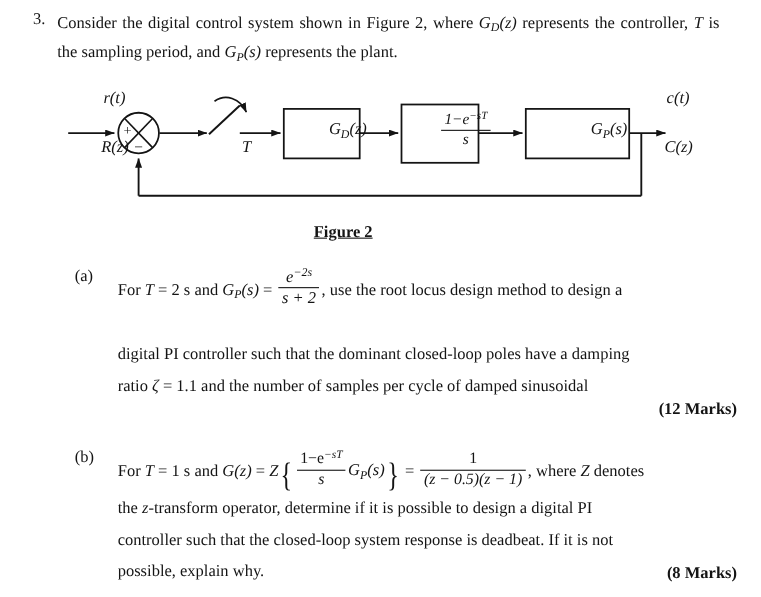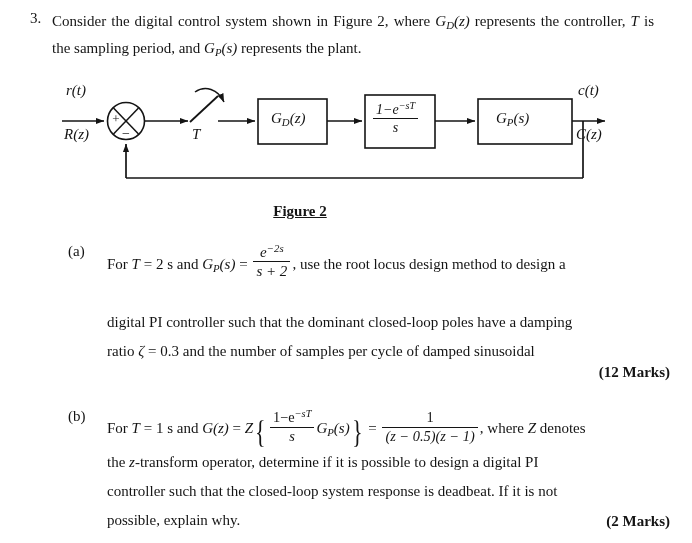--- a/index.html
+++ b/index.html
@@ -107,26 +107,28 @@
   }
   .figcap {
     position: absolute;
     top: 203px;
     left: 0;
     width: 600px;
     text-align: center;
     font-size: 15px;
     font-weight: bold;
     text-decoration: underline;
+    padding-left: 12px;
   }
   .dlabel {
     position: absolute;
     font-size: 15px;
     font-style: italic;
     white-space: nowrap;
+    margin-left: 28px;
   }
 </style>
 </head>
 <body>
 
 <div class="page">
 
   <div class="qnum">3.</div>
   <div class="qbody"><span>Consider the digital control system shown in Figure 2, where </span><span class="math"><i class="v">G</i><span class="sub">D</span><span>(z)</span></span><span> represents the controller, </span><i class="v">T</i><span> is the sampling period, and </span><span class="math"><i class="v">G</i><span class="sub">P</span><span>(s)</span></span><span> represents the plant.</span></div>
 
@@ -180,44 +182,44 @@
 
     <div class="dlabel" style="left:271px; top:32px; font-size:15px;"><i class="v">G</i><span class="sub">D</span><span>(z)</span></div>
 
     <div class="dlabel" style="left:371px; top:23px; font-size:14px;">
       <span class="frac">
         <span class="num"><span>1−e</span><span class="sup">−sT</span></span>
         <span class="den">s</span>
       </span>
     </div>
 
-    <div class="dlabel" style="left:496px; top:32px; font-size:15px;"><i class="v">G</i><span class="sub">P</span><span>(s)</span></div>
+    <div class="dlabel" style="left:509px; top:32px; font-size:15px;"><i class="v">G</i><span class="sub">P</span><span>(s)</span></div>
 
     <div class="dlabel" style="left:578px; top:4px;">c(t)</div>
     <div class="dlabel" style="left:576px; top:48px;">C(z)</div>
   </div>
 
   <div class="figcap">Figure 2</div>
 
   <div class="plabel" style="left:68px; top:243px;">(a)</div>
 
   <div class="ptext" style="left:107px; top:243px; width:563px; line-height:23px;"><span>For </span><i class="v">T</i><span> = 2 s</span><span> and </span><span class="math"><i class="v">G</i><span class="sub">P</span><span>(s)</span></span><span> = </span><span class="frac"><span class="num"><i class="v">e</i><span class="sup">−2s</span></span><span class="den"><i class="v">s + 2</i></span></span><span>, use the root locus design method to design a</span></div>
 
   <div class="ptext" style="left:107px; top:296px; width:563px;margin-top:12px;">
     <div>digital PI controller such that the dominant closed-loop poles have a damping</div>
-    <div><span>ratio </span><i class="v">ζ</i><span> = 0.3</span><span> and the number of samples per cycle of damped sinusoidal</span></div>
+    <div><span>ratio </span><i class="v">ζ</i><span> = 1.1</span><span> and the number of samples per cycle of damped sinusoidal</span></div>
   </div>
 
   <div class="marks" style="left:380px; top:364px; width:290px;">(12 Marks)</div>
 
   <div class="plabel" style="left:68px; top:408px;">(b)</div>
 
   <div class="ptext" style="left:107px; top:408px; width:570px; line-height:23px;"><span>For </span><i class="v">T</i><span> = 1 s</span><span> and </span><span class="math"><i class="v">G</i><span>(z)</span></span><span> = </span><i class="v">Z</i><span class="brace">{</span><span class="frac small"><span class="num"><span>1−e</span><span class="sup">−sT</span></span><span class="den"><i class="v">s</i></span></span><span class="math"><i class="v">G</i><span class="sub">P</span><span>(s)</span></span><span class="brace">}</span><span> = </span><span class="frac small"><span class="num up">1</span><span class="den"><i class="v">(z − 0.5)(z − 1)</i></span></span><span>, where </span><i class="v">Z</i><span> denotes</span></div>
 
   <div class="ptext" style="left:107px; top:448px; width:563px;">
     <div><span>the </span><i class="v">z</i><span>-transform operator, determine if it is possible to design a digital PI</span></div>
     <div>controller such that the closed-loop system response is deadbeat.  If it is not</div>
     <div>possible, explain why.</div>
   </div>
 
-  <div class="marks" style="left:380px; top:513px; width:290px;">(2 Marks)</div>
+  <div class="marks" style="left:380px; top:513px; width:290px;">(8 Marks)</div>
 
 </div>
 
 </body></html>

